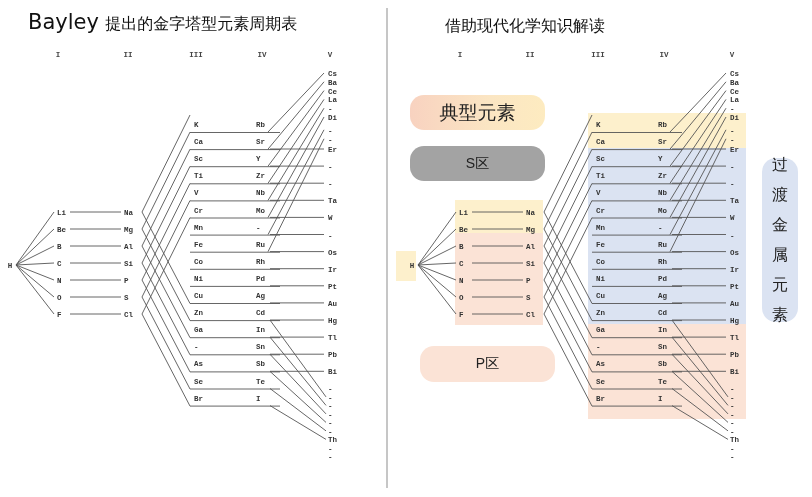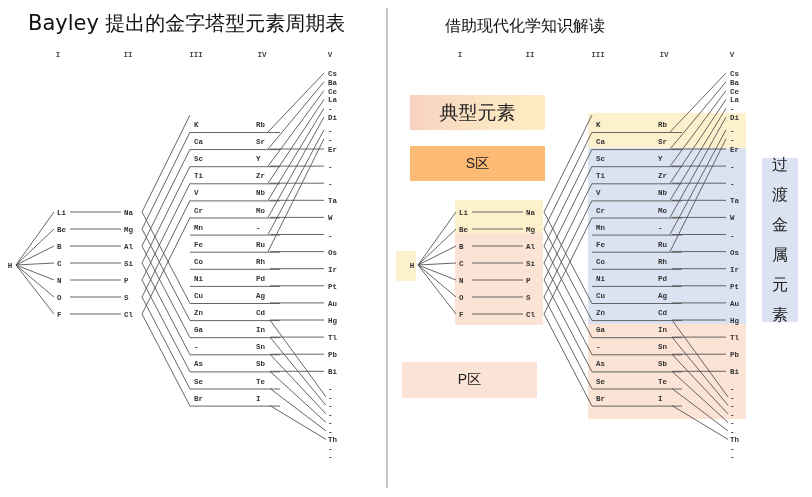--- a/index.html
+++ b/index.html
@@ -2,29 +2,29 @@
 <html><head>
 <meta charset="utf-8">
 <style>
   html, body { margin:0; padding:0; background:#fff; }
   body { width:812px; height:497px; position:relative; overflow:hidden; font-family:"DejaVu Serif", serif; }
   .panel { position:absolute; top:0; height:497px; }
   #left { left:0; width:385px; }
   #right { left:395px; width:417px; }
   .title { position:absolute; top:10px; font-size:20px; color:#111; white-space:nowrap; }
   .title .latin { font-family:"DejaVu Sans", sans-serif; font-size:21px;text-align:right; }
-  .title .cjk { font-family:"DejaVu Serif", serif; font-size:20px; }
+  .title .cjk { font-family:"DejaVu Serif", serif; font-size:16px; }
   .divider { position:absolute; left:386px; top:8px; width:2px; height:480px; background:#c6c6c6; }
   svg.diagram { position:absolute; left:0; top:0; }
   .el { font-family:"Liberation Mono", monospace; font-size:7.5px; fill:#333; font-weight:bold; }
   .col { font-family:"Liberation Mono", monospace; font-size:7.5px; fill:#444; font-weight:bold; }
   .line { stroke:#555; stroke-width:0.9; fill:none; }
-  .box { position:absolute; display:flex; align-items:center; justify-content:center; color:#222; }
+  .box { position:absolute; display:flex; align-items:center; justify-content:center; color:#222;border-radius:14px; }
   .lbl-typical { left:15px; top:95px; width:135px; height:35px; background:linear-gradient(90deg,#f8d2c0,#fbe6c3 60%,#fdebc0); font-size:19px; font-family:"DejaVu Sans", sans-serif; }
-  .lbl-s { left:15px; top:146px; width:135px; height:35px; background:#fdba74; font-size:14px; font-family:"Liberation Sans", sans-serif; }
+  .lbl-s { left:15px; top:146px; width:135px; height:35px; background:#a3a3a3; font-size:14px; font-family:"Liberation Sans", sans-serif; }
   .lbl-p { left:15px; top:346px; width:135px; height:36px; background:#fbe3d6; font-size:14px; font-family:"Liberation Sans", sans-serif; }
   .lbl-tm { left:762px; top:158px; width:36px; height:164px; background:#dbe3f2; flex-direction:column; font-size:16px; line-height:30px; }
 </style>
 </head>
 <body>
 
 <div class="panel" id="left">
   <div class="title" style="left:28px;">
     <span class="latin">Bayley</span>
     <span class="cjk">提出的金字塔型元素周期表</span>
@@ -200,21 +200,21 @@
 <div id="right-bg">
     <div style="position: absolute; left: 396px; top: 251px; width: 20px; height: 30px; background: rgb(253, 240, 204);"></div>
     <div style="position: absolute; left: 455px; top: 200px; width: 88px; height: 33px; background: rgb(253, 240, 204);"></div>
     <div style="position: absolute; left: 455px; top: 233px; width: 88px; height: 92px; background: rgb(251, 227, 214);"></div>
     <div style="position: absolute; left: 588px; top: 113px; width: 158px; height: 35px; background: rgb(253, 240, 204);"></div>
     <div style="position: absolute; left: 588px; top: 148px; width: 158px; height: 176px; background: rgb(219, 227, 242);"></div>
     <div style="position: absolute; left: 588px; top: 324px; width: 158px; height: 95px; background: rgb(251, 227, 214);"></div>
   </div>
 <div class="box lbl-typical" style="left:410px;">典型元素</div>
 <div class="box lbl-s" style="left:410px;">S区</div>
-<div class="box lbl-p" style="left:402px;margin-top:16px;">P区</div>
+<div class="box lbl-p" style="left:420px;">P区</div>
 <div class="box lbl-tm">
   <span>过</span>
   <span>渡</span>
   <span>金</span>
   <span>属</span>
   <span>元</span>
   <span>素</span>
 </div>
 <svg class="diagram" id="svg-right" width="812" height="497" style="pointer-events:none;">
     <text x="460" y="57" class="col" text-anchor="middle">I</text>

